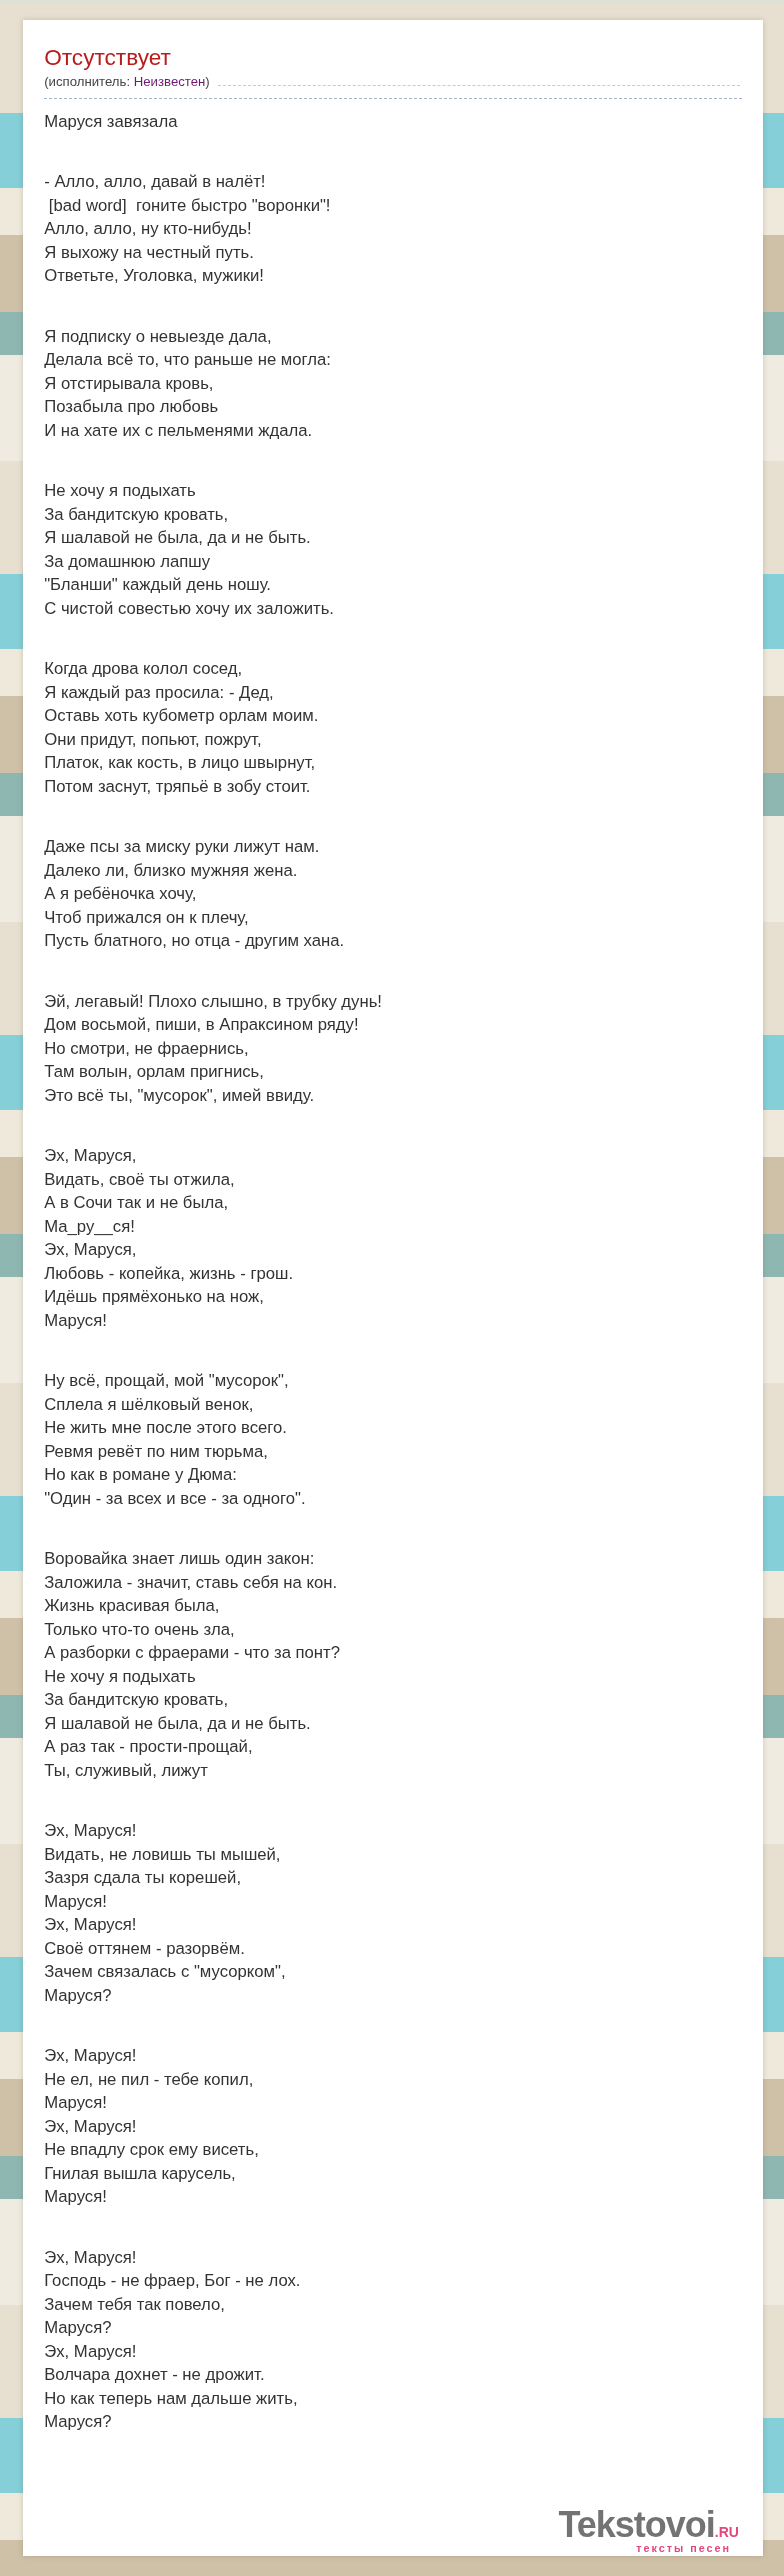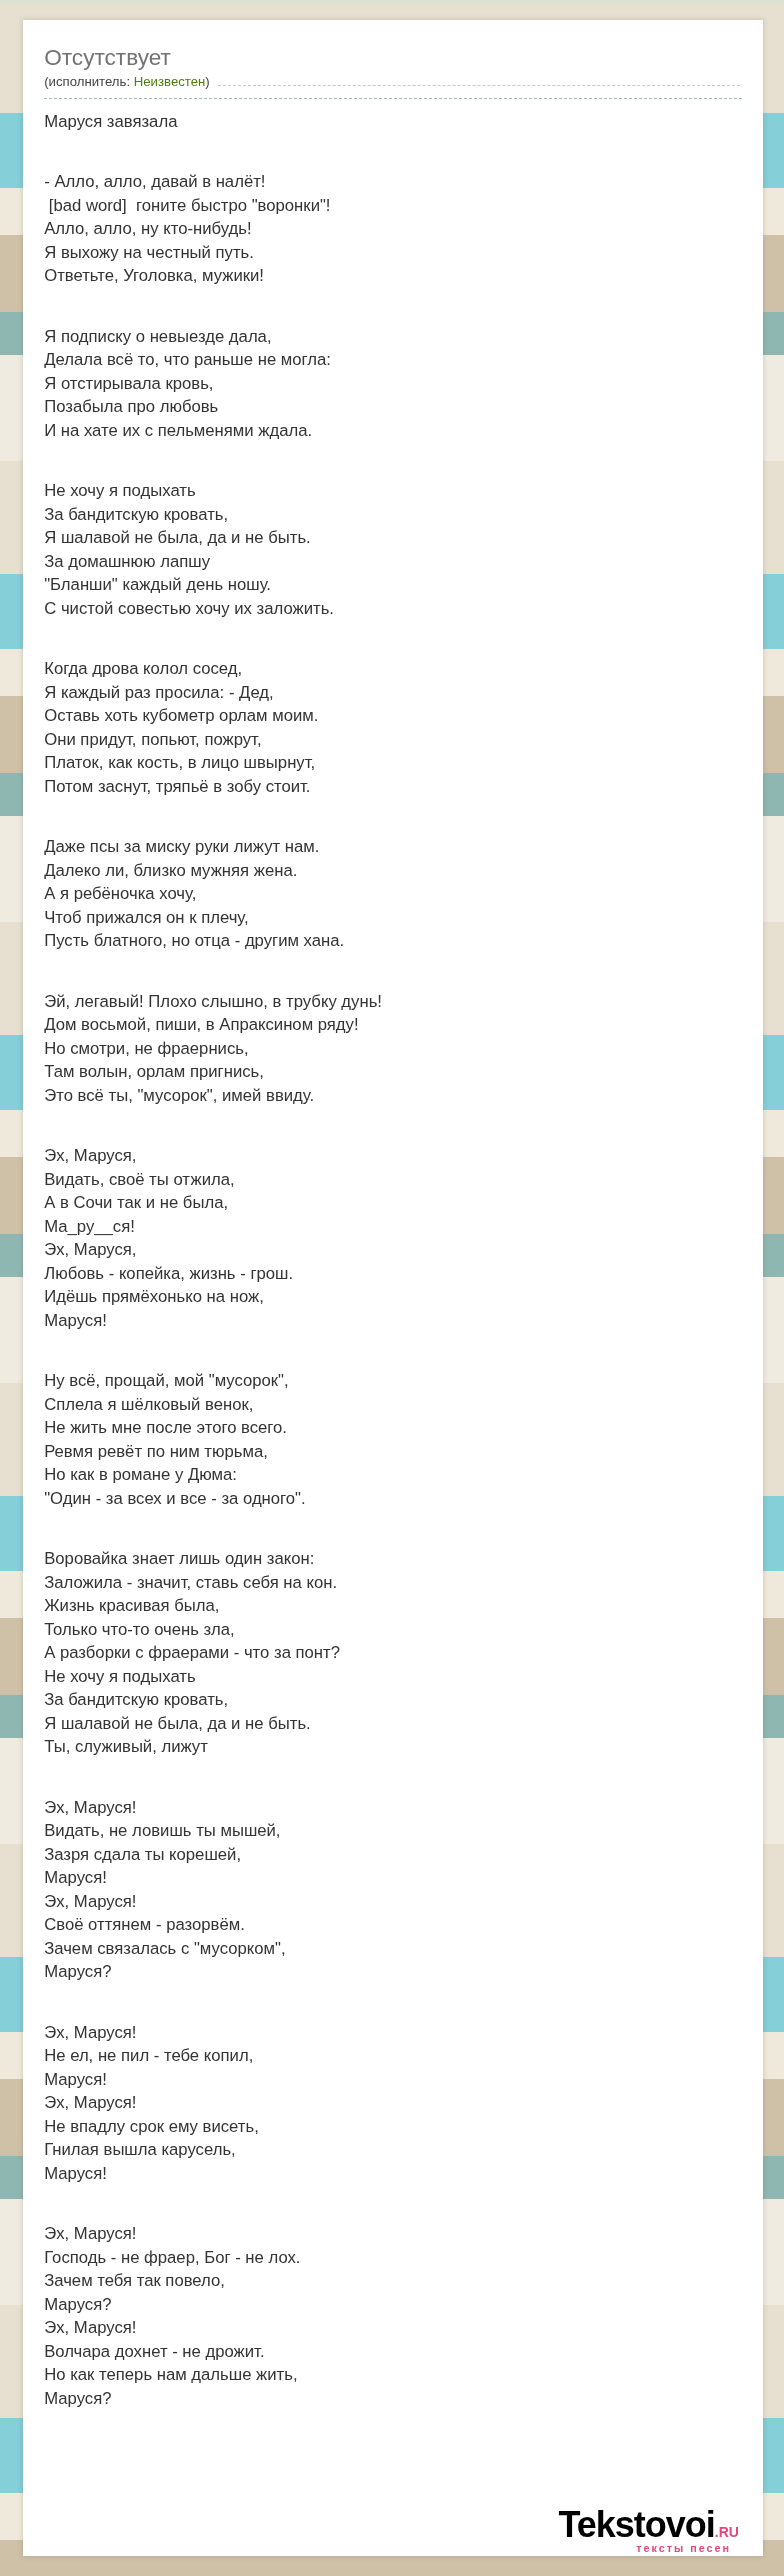--- a/index.html
+++ b/index.html
@@ -28,32 +28,32 @@
     box-shadow: 0 0 4.9px rgba(90,80,60,0.25);
     padding: 24.5px 21.6px 0 21.6px;
     box-sizing: border-box;
     overflow: hidden;
   }
   .song-title {
     margin: 0;
     font-size: 22.6px;
     line-height: 27.5px;
     font-weight: normal;
-    color: #737373;
+    color: #b91c1c;
   }
   .artist-line {
     display: flex;
     align-items: baseline;
     font-size: 13.2px;
     line-height: 18.6px;
     color: #444444;
     margin-top: 1px;
   }
   .artist-link {
-    color: #4d7c0f;
+    color: #701a75;
     text-decoration: none;
     cursor: pointer;
   }
   .artist-line .dash-fill {
     flex: 1;
     border-bottom: 1px dashed #c9c9c9;
     margin: 0 2px 3.9px 7.8px;
     height: 1px;
   }
   .header-block {
@@ -79,21 +79,21 @@
     right: 24.5px;
     bottom: 2.9px;
     text-align: right;
     cursor: pointer;
     line-height: 1;
   }
   .logo-main {
     font-size: 36px;
     font-weight: bold;
     letter-spacing: -1px;
-    color: #000000;
+    color: #737373;
   }
   .logo-domain {
     font-size: 14px;
     font-weight: bold;
     color: #e4477e;
   }
   .logo-tagline {
     display: block;
     margin-top: 0;
     padding-right: 7.8px;
@@ -185,20 +185,21 @@
       </div>
       <div class="stanza">
         <div class="line">Воровайка знает лишь один закон:</div>
         <div class="line">Заложила - значит, ставь себя на кон.</div>
         <div class="line">Жизнь красивая была,</div>
         <div class="line">Только что-то очень зла,</div>
         <div class="line">А разборки с фраерами - что за понт?</div>
         <div class="line">Не хочу я подыхать</div>
         <div class="line">За бандитскую кровать,</div>
         <div class="line">Я шалавой не была, да и не быть.</div>
+        <div class="line">А раз так - прости-прощай,</div>
         <div class="line">Ты, служивый, лижут</div>
       </div>
       <div class="stanza">
         <div class="line">Эх, Маруся!</div>
         <div class="line">Видать, не ловишь ты мышей,</div>
         <div class="line">Зазря сдала ты корешей,</div>
         <div class="line">Маруся!</div>
         <div class="line">Эх, Маруся!</div>
         <div class="line">Своё оттянем - разорвём.</div>
         <div class="line">Зачем связалась с "мусорком",</div>

